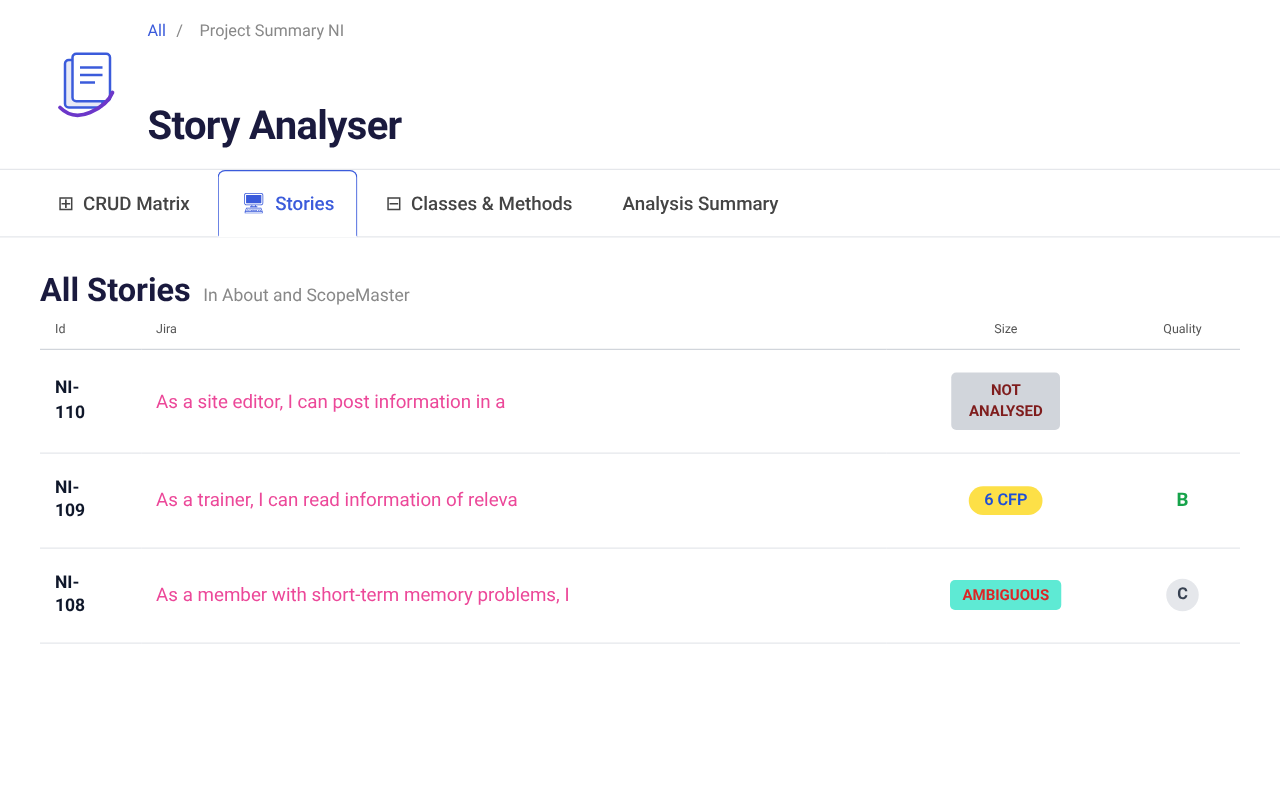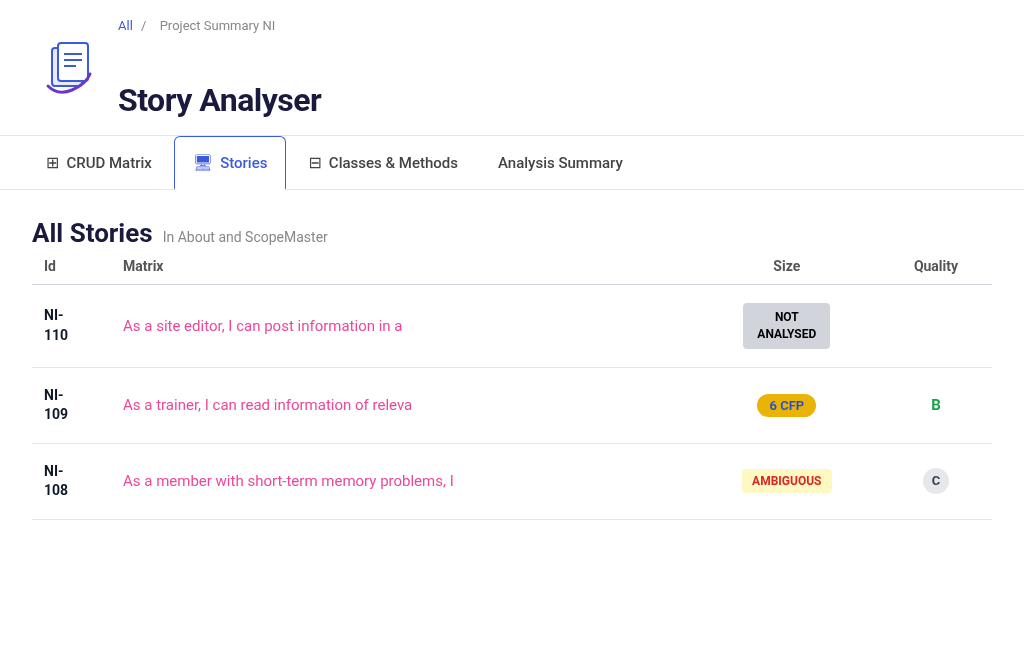--- a/index.html
+++ b/index.html
@@ -101,22 +101,22 @@
       font-weight: 400;
     }
 
     
     .stories-table {
       width: 100%;
       border-collapse: collapse;
     }
     .stories-table th {
       text-align: left;
-      font-size: 14px;
-      font-weight: 700;
+      font-size: 10px;
+      font-weight: 400;
       color: #555;
       padding: 10px 12px;
       border-bottom: 1.5px solid #d1d5db;
     }
     .stories-table th.right {
       text-align: center;
     }
     .stories-table td {
       padding: 18px 12px;
       border-bottom: 1px solid #e5e7eb;
@@ -137,40 +137,40 @@
       text-align: center;
     }
     .quality-cell {
       text-align: center;
     }
 
     
     .badge-not-analysed {
       display: inline-block;
       background: #d1d5db;
-      color: #000000;
+      color: #7f1d1d;
       font-weight: 700;
       font-size: 12px;
       padding: 6px 14px;
       border-radius: 4px;
       text-align: center;
       line-height: 1.4;
     }
     .badge-cfp {
       display: inline-block;
-      background: #eab308;
+      background: #fde047;
       color: #1d4ed8;
       font-weight: 600;
       font-size: 13px;
       padding: 4px 12px;
       border-radius: 20px;
     }
     .badge-ambiguous {
       display: inline-block;
-      background: #fef9c3;
+      background: #5eead4;
       color: #dc2626;
       font-weight: 700;
       font-size: 12px;
       padding: 5px 10px;
       border-radius: 4px;
     }
     .quality-b {
       display: inline-block;
       color: #16a34a;
       font-weight: 700;
@@ -236,21 +236,21 @@
 <div class="main-content">
   <div class="section-title">
     <span>All Stories</span>
     <span class="section-subtitle">In About and ScopeMaster</span>
   </div>
 
   <table class="stories-table">
     <thead>
       <tr>
         <th>Id</th>
-        <th>Matrix</th>
+        <th>Jira</th>
         <th class="right">Size</th>
         <th class="right">Quality</th>
       </tr>
     </thead>
     <tbody>
 
       <tr>
         <td>
           <div class="story-id">NI-<br>110</div>
         </td>

